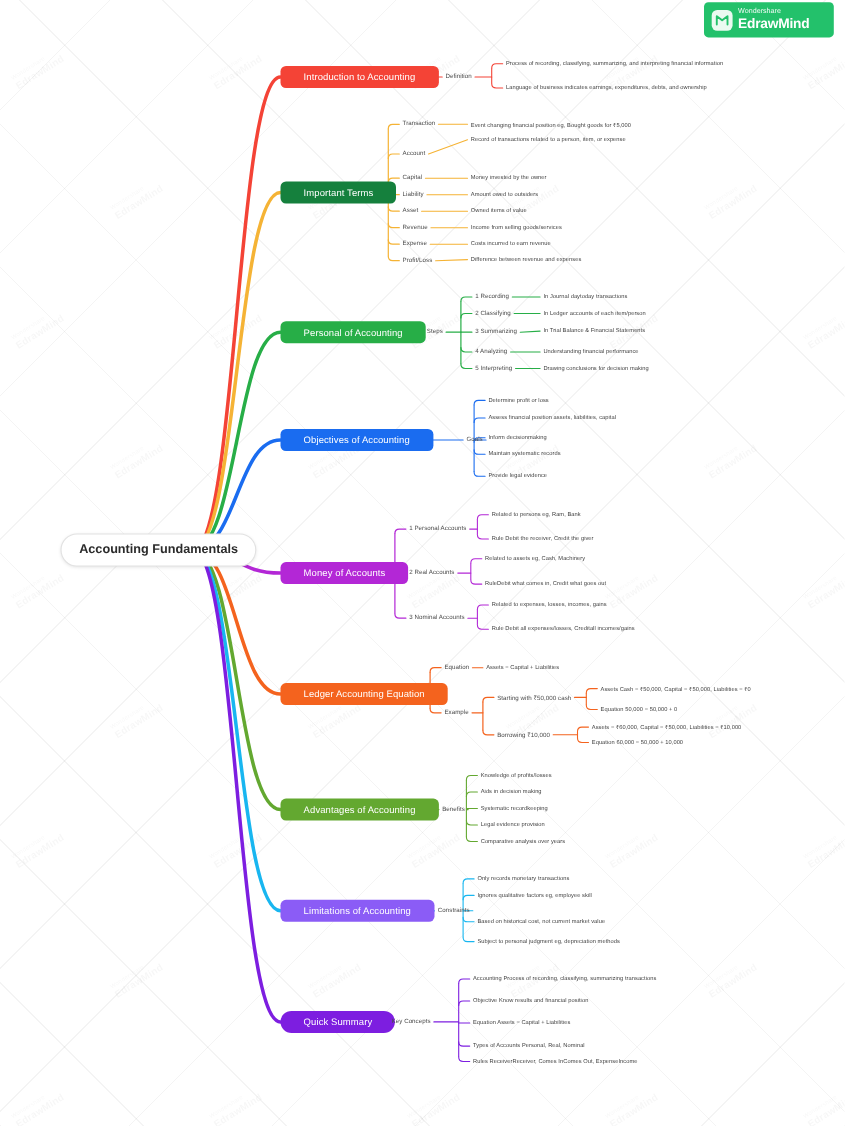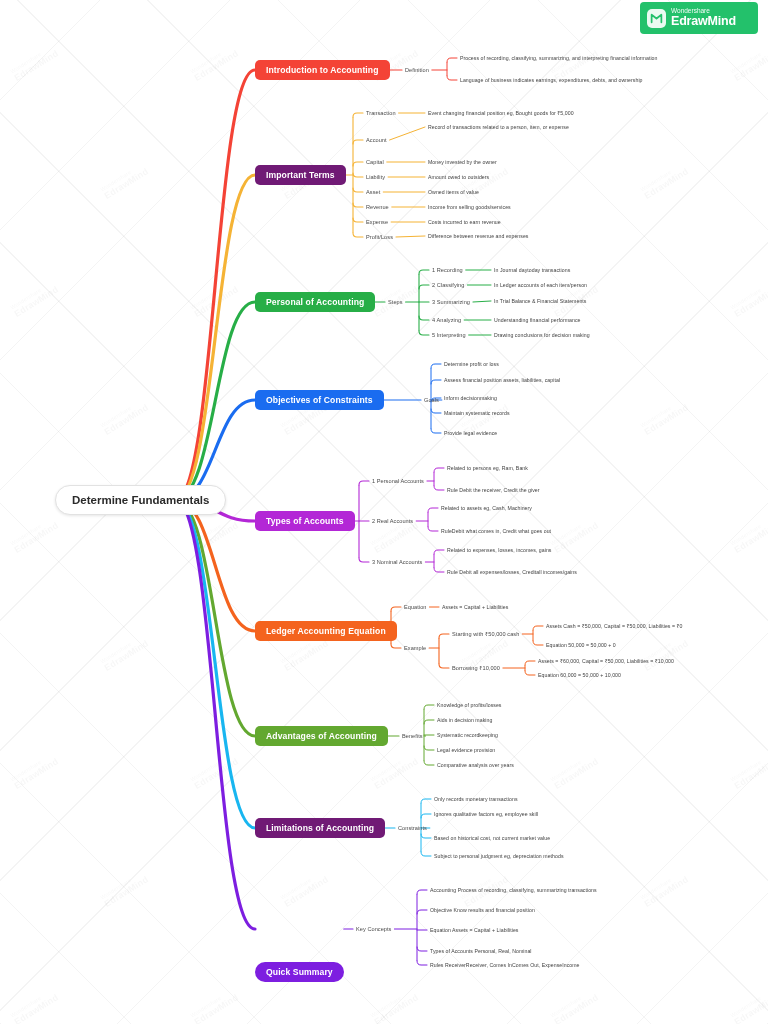--- a/index.html
+++ b/index.html
@@ -73,23 +73,23 @@
     border: 1px solid #e2e2e2;
     border-radius: 18px;
     padding: 8px 16px;
     font-size: 11.5px;
     font-weight: bold;
     color: #2b2b2b;
     box-shadow: 0 1px 3px rgba(0,0,0,.10);
   }
   .topic {
     border-radius: 5px;
-    padding: 5px 11px;
+    padding: 5px 21px;
     font-size: 8.6px;
-    font-weight: bold;
+    font-weight: normal;
     color: #ffffff;
     letter-spacing: .1px;
   }
   .sub {
     font-size: 5.6px;
     color: #4a4a4a;
     letter-spacing: .05px;
   }
   .leaf {
     font-size: 5.2px;
@@ -254,30 +254,30 @@
       <path d="M533,630 L533,641" fill="none" stroke="#f4631e" stroke-width="1"></path>
       <path d="M533,630 Q533,626 537,626 L543,626" fill="none" stroke="#f4631e" stroke-width="1" stroke-linecap="round"></path>
       <path d="M533,641 Q533,645 537,645 L543,645" fill="none" stroke="#f4631e" stroke-width="1" stroke-linecap="round"></path>
       <path d="M502.90625,668 L525,668" fill="none" stroke="#f4631e" stroke-width="1" stroke-linecap="round"></path>
       <path d="M525,665 L525,671" fill="none" stroke="#f4631e" stroke-width="1"></path>
       <path d="M525,665 Q525,661 529,661 L535,661" fill="none" stroke="#f4631e" stroke-width="1" stroke-linecap="round"></path>
       <path d="M525,671 Q525,675 529,675 L535,675" fill="none" stroke="#f4631e" stroke-width="1" stroke-linecap="round"></path>
     </svg>
 
   <div id="nodes">
-      <div class="node root" style="left: 55px; top: 500px;">Determine Fundamentals</div>
+      <div class="node root" style="left: 55px; top: 500px;">Accounting Fundamentals</div>
       <div class="node topic" style="left: 255px; top: 70px; background: rgb(244, 67, 54);">Introduction to Accounting</div>
-      <div class="node topic" style="left: 255px; top: 175px; background: #701a75;">Important Terms</div>
+      <div class="node topic" style="left: 255px; top: 175px; background: #15803d;">Important Terms</div>
       <div class="node topic" style="left: 255px; top: 302px; background: rgb(39, 174, 71);">Personal of Accounting</div>
-      <div class="node topic" style="left: 255px; top: 400px; background: rgb(26, 108, 240);">Objectives of Constraints</div>
-      <div class="node topic" style="left: 255px; top: 521px; background: rgb(179, 39, 214);">Types of Accounts</div>
+      <div class="node topic" style="left: 255px; top: 400px; background: rgb(26, 108, 240);">Objectives of Accounting</div>
+      <div class="node topic" style="left: 255px; top: 521px; background: rgb(179, 39, 214);">Money of Accounts</div>
       <div class="node topic" style="left: 255px; top: 631px; background: rgb(244, 99, 30);">Ledger Accounting Equation</div>
       <div class="node topic" style="left: 255px; top: 736px; background: rgb(99, 168, 48);">Advantages of Accounting</div>
-      <div class="node topic" style="left: 255px; top: 828px; background: #701a75;">Limitations of Accounting</div>
-      <div class="node topic" style="left: 255px; top: 972px; background: rgb(125, 30, 224); border-radius: 10px;">Quick Summary</div>
+      <div class="node topic" style="left: 255px; top: 828px; background: #8b5cf6;">Limitations of Accounting</div>
+      <div class="node topic" style="left: 255px; top: 929px; background: rgb(125, 30, 224); border-radius: 10px;">Quick Summary</div>
       <div class="node sub" style="left: 405px; top: 70px;">Definition</div>
       <div class="node sub" style="left: 366px; top: 113px;">Transaction</div>
       <div class="node sub" style="left: 366px; top: 140px;">Account</div>
       <div class="node sub" style="left: 366px; top: 162px;">Capital</div>
       <div class="node sub" style="left: 366px; top: 177px;">Liability</div>
       <div class="node sub" style="left: 366px; top: 192px;">Asset</div>
       <div class="node sub" style="left: 366px; top: 207px;">Revenue</div>
       <div class="node sub" style="left: 366px; top: 222px;">Expense</div>
       <div class="node sub" style="left: 366px; top: 237px;">Profit/Loss</div>
       <div class="node sub" style="left: 388px; top: 302px;">Steps</div>

